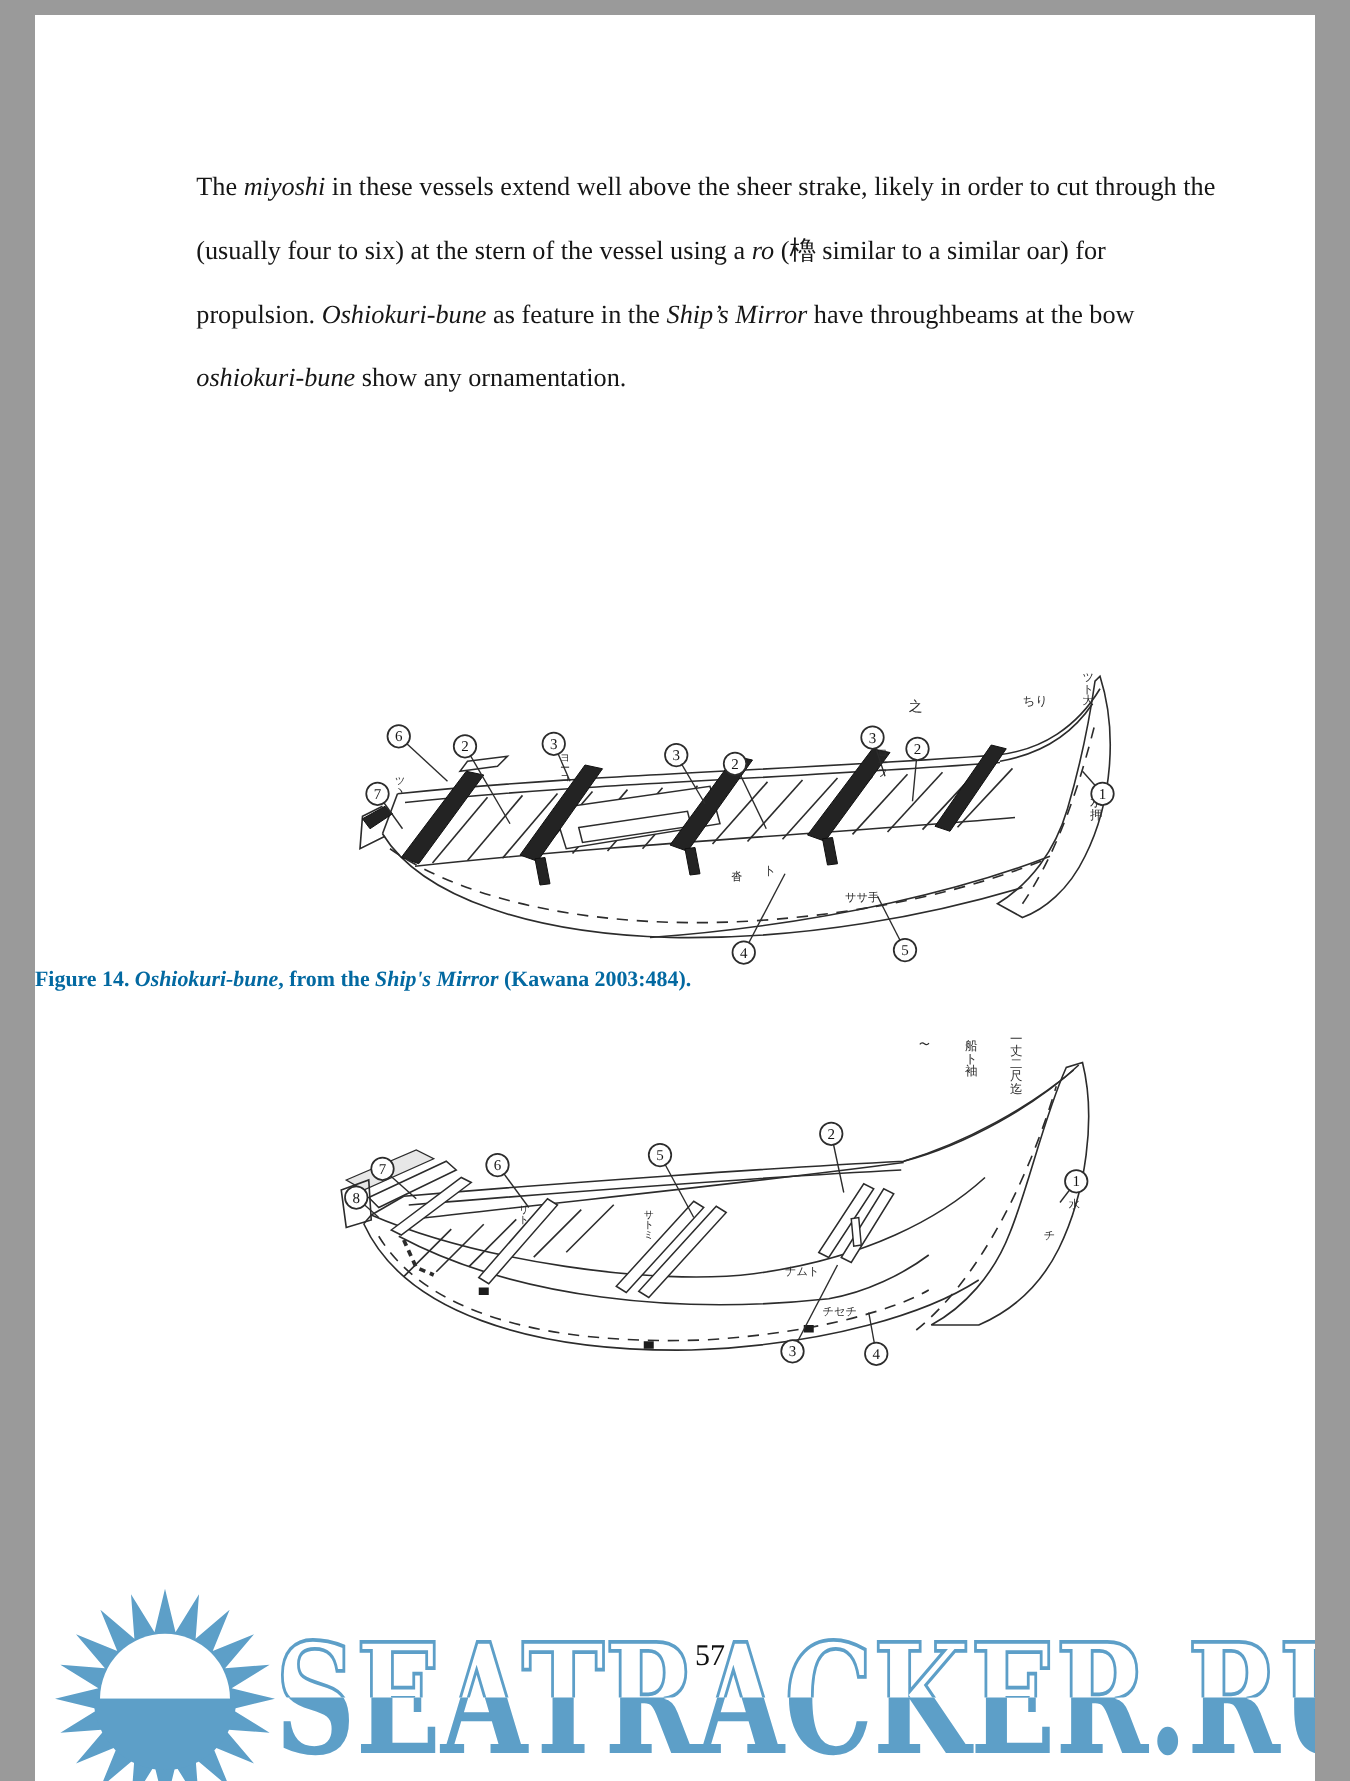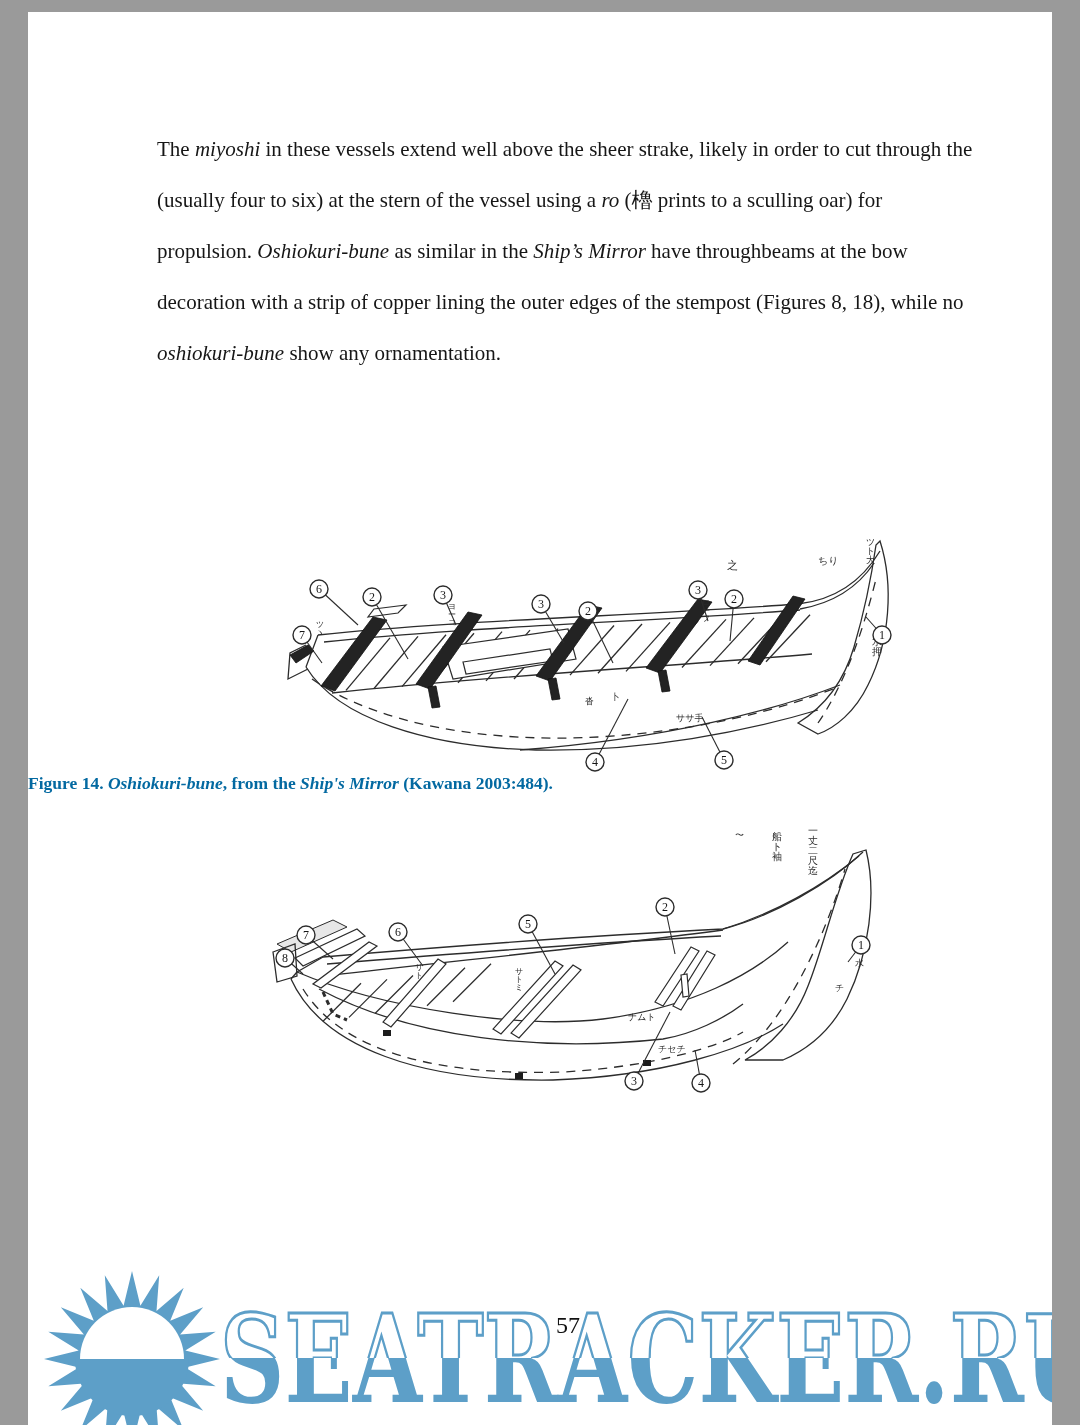--- a/index.html
+++ b/index.html
@@ -29,23 +29,22 @@
   svg.boat .leader{stroke:#2c2c2c;stroke-width:1.1px;}
   svg.boat .jp{fill:#2c2c2c;}
 </style>
 </head>
 <body>
 
 <div class="page">
 
   <div class="para">
       <div class="tline"><span>The </span><em>miyoshi</em><span> in these vessels extend well above the sheer strake, likely in order to cut through the</span></div>
-      <div class="tline"><span>(usually four to six) at the stern of the vessel using a </span><em>ro</em><span> (櫓 prints to a sculling oar) for</span></div>
-      <div class="tline"><span>propulsion. </span><em>Oshiokuri-bune</em><span> as similar in the </span><em>Ship’s Mirror</em><span> have throughbeams at the bow</span></div>
-      <div class="tline"><span>decoration with a strip of copper lining the outer edges of the stempost (Figures 8, 18), while no</span></div>
+      <div class="tline"><span>(usually four to six) at the stern of the vessel using a </span><em>ro</em><span> (櫓 similar to a similar oar) for</span></div>
+      <div class="tline"><span>propulsion. </span><em>Oshiokuri-bune</em><span> as feature in the </span><em>Ship’s Mirror</em><span> have throughbeams at the bow</span></div>
       <div class="tline"><em>oshiokuri-bune</em><span> show any ornamentation.</span></div>
     </div>
 
   <div class="figure" style="left:250px;top:505px;width:630px;height:255px;">
     <svg class="boat" width="630" height="255" viewBox="0 0 630 255">
       <g class="ink">
 
         <g>
             <line x1="112" y1="120.84" x2="68" y2="173.376" class="seam"></line>
             <line x1="140" y1="119.3" x2="96" y2="171.472" class="seam"></line>

